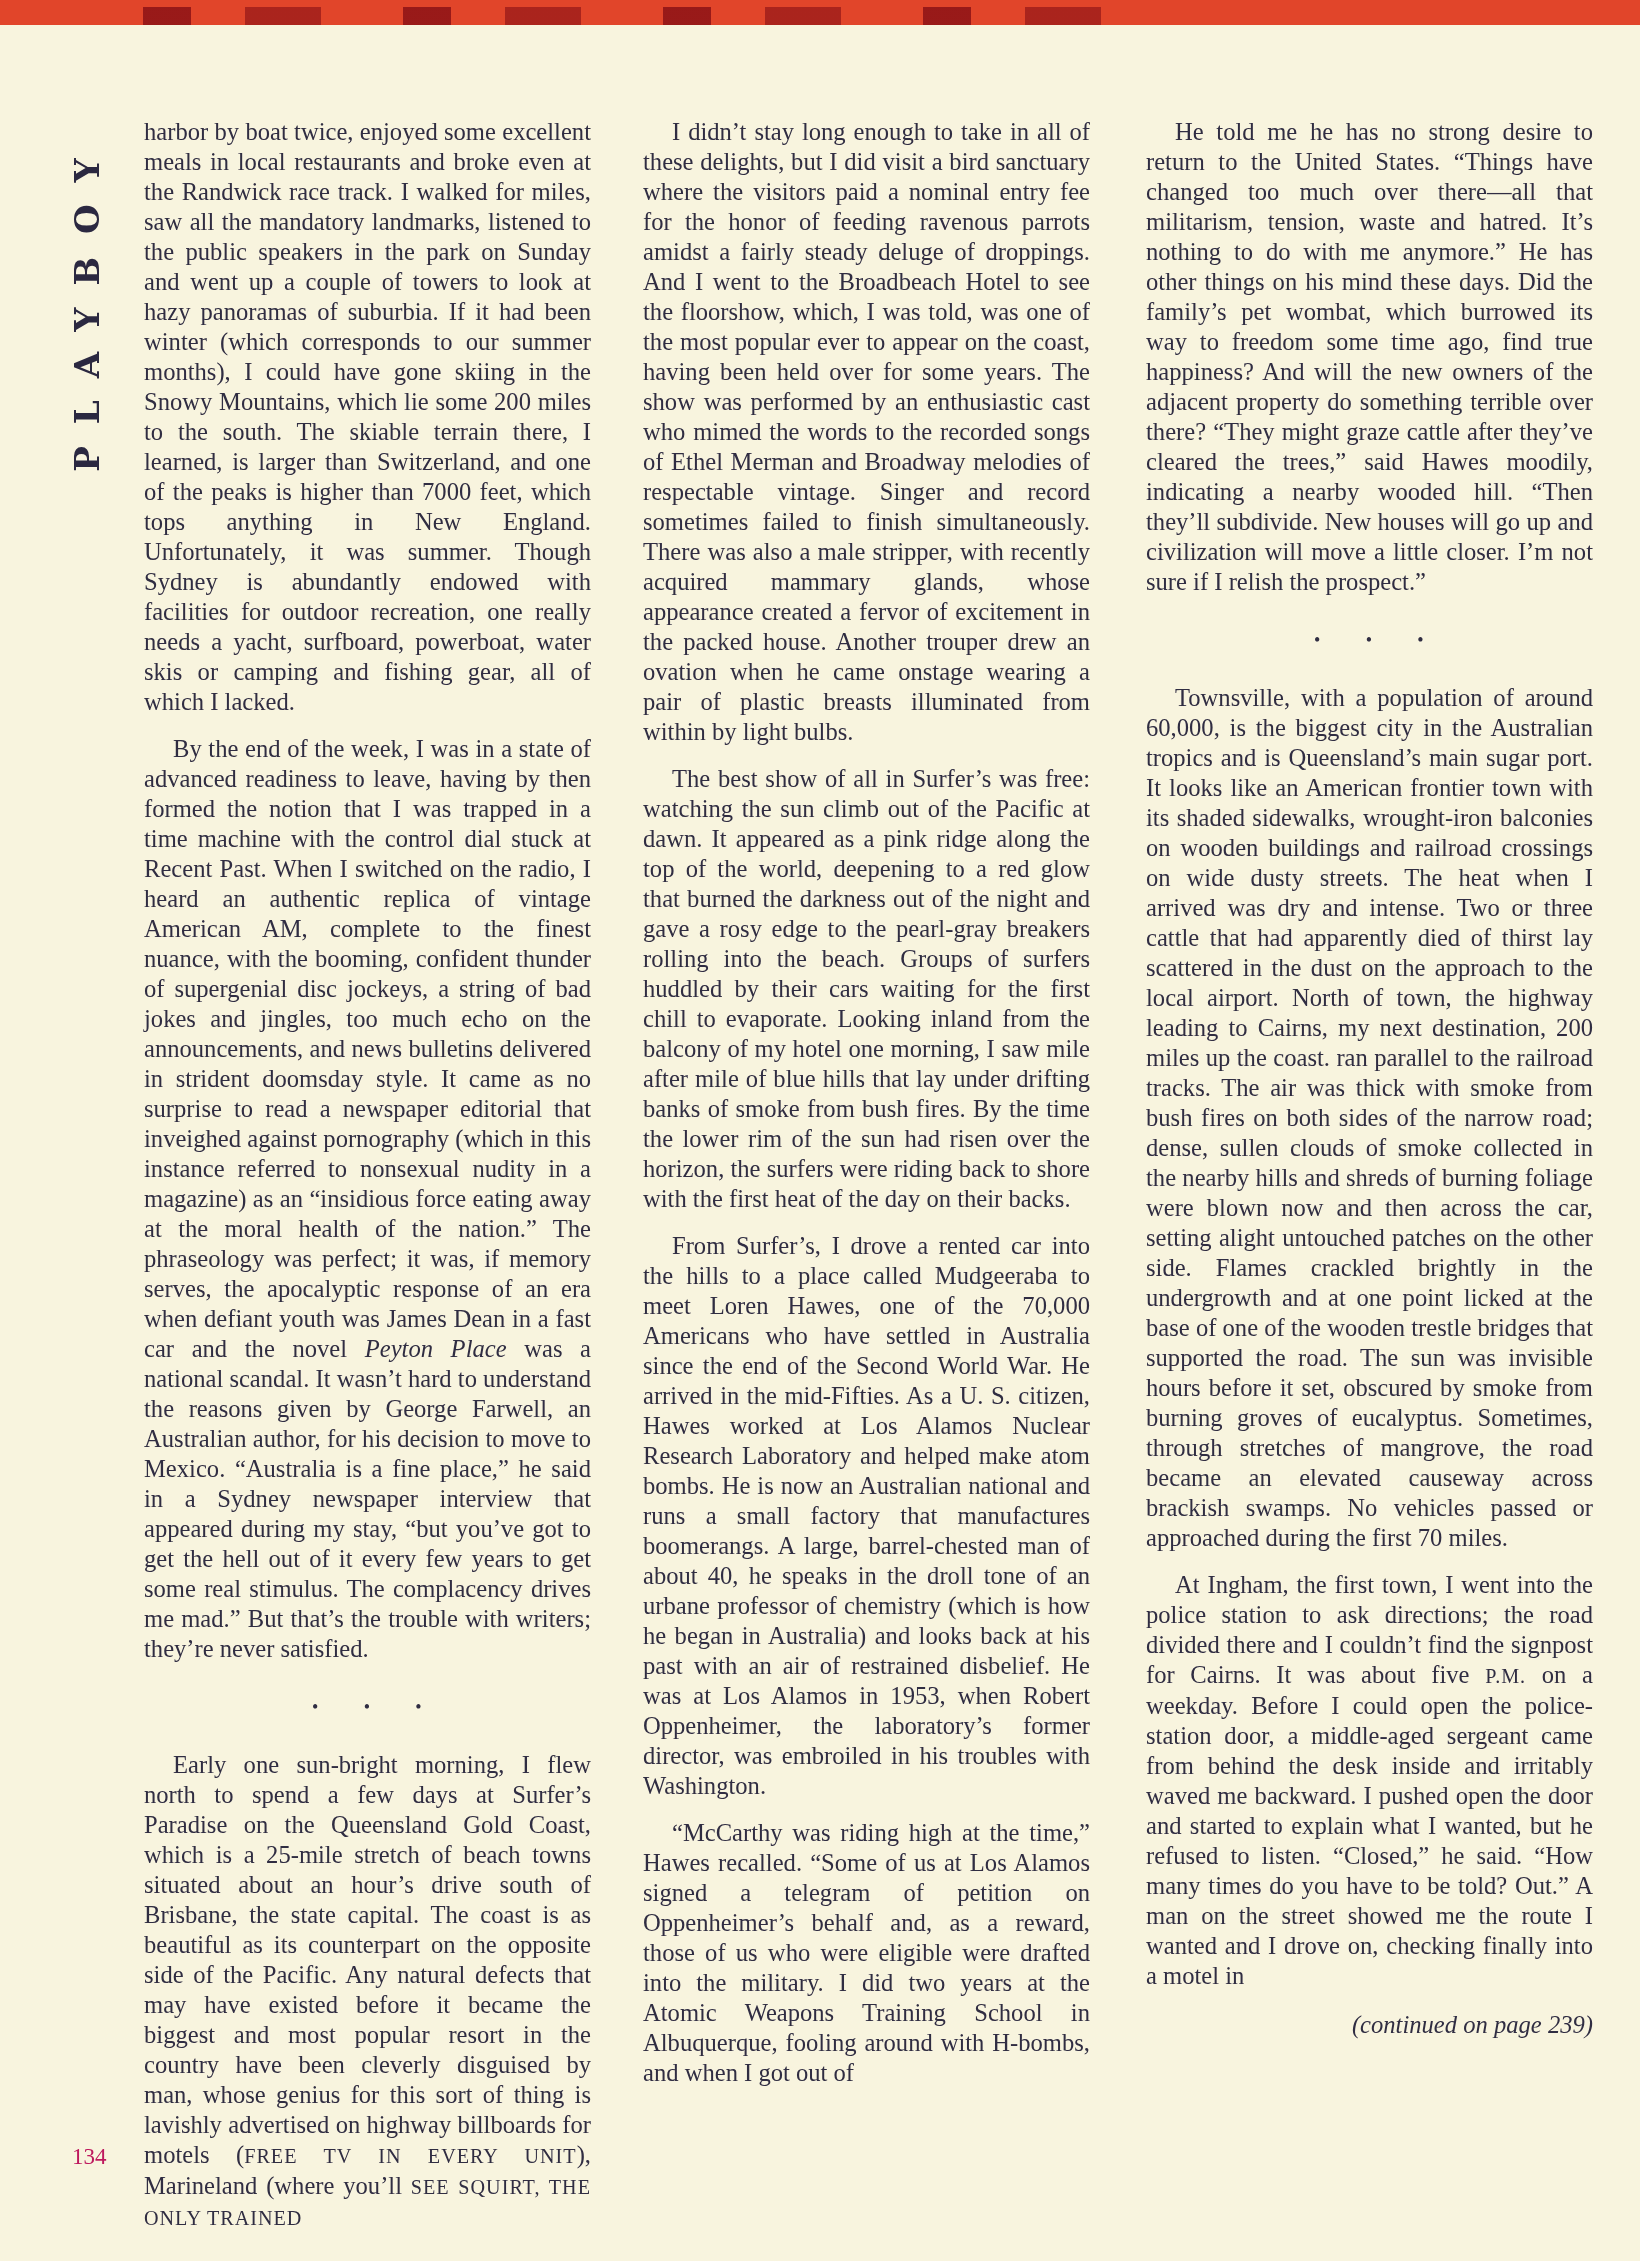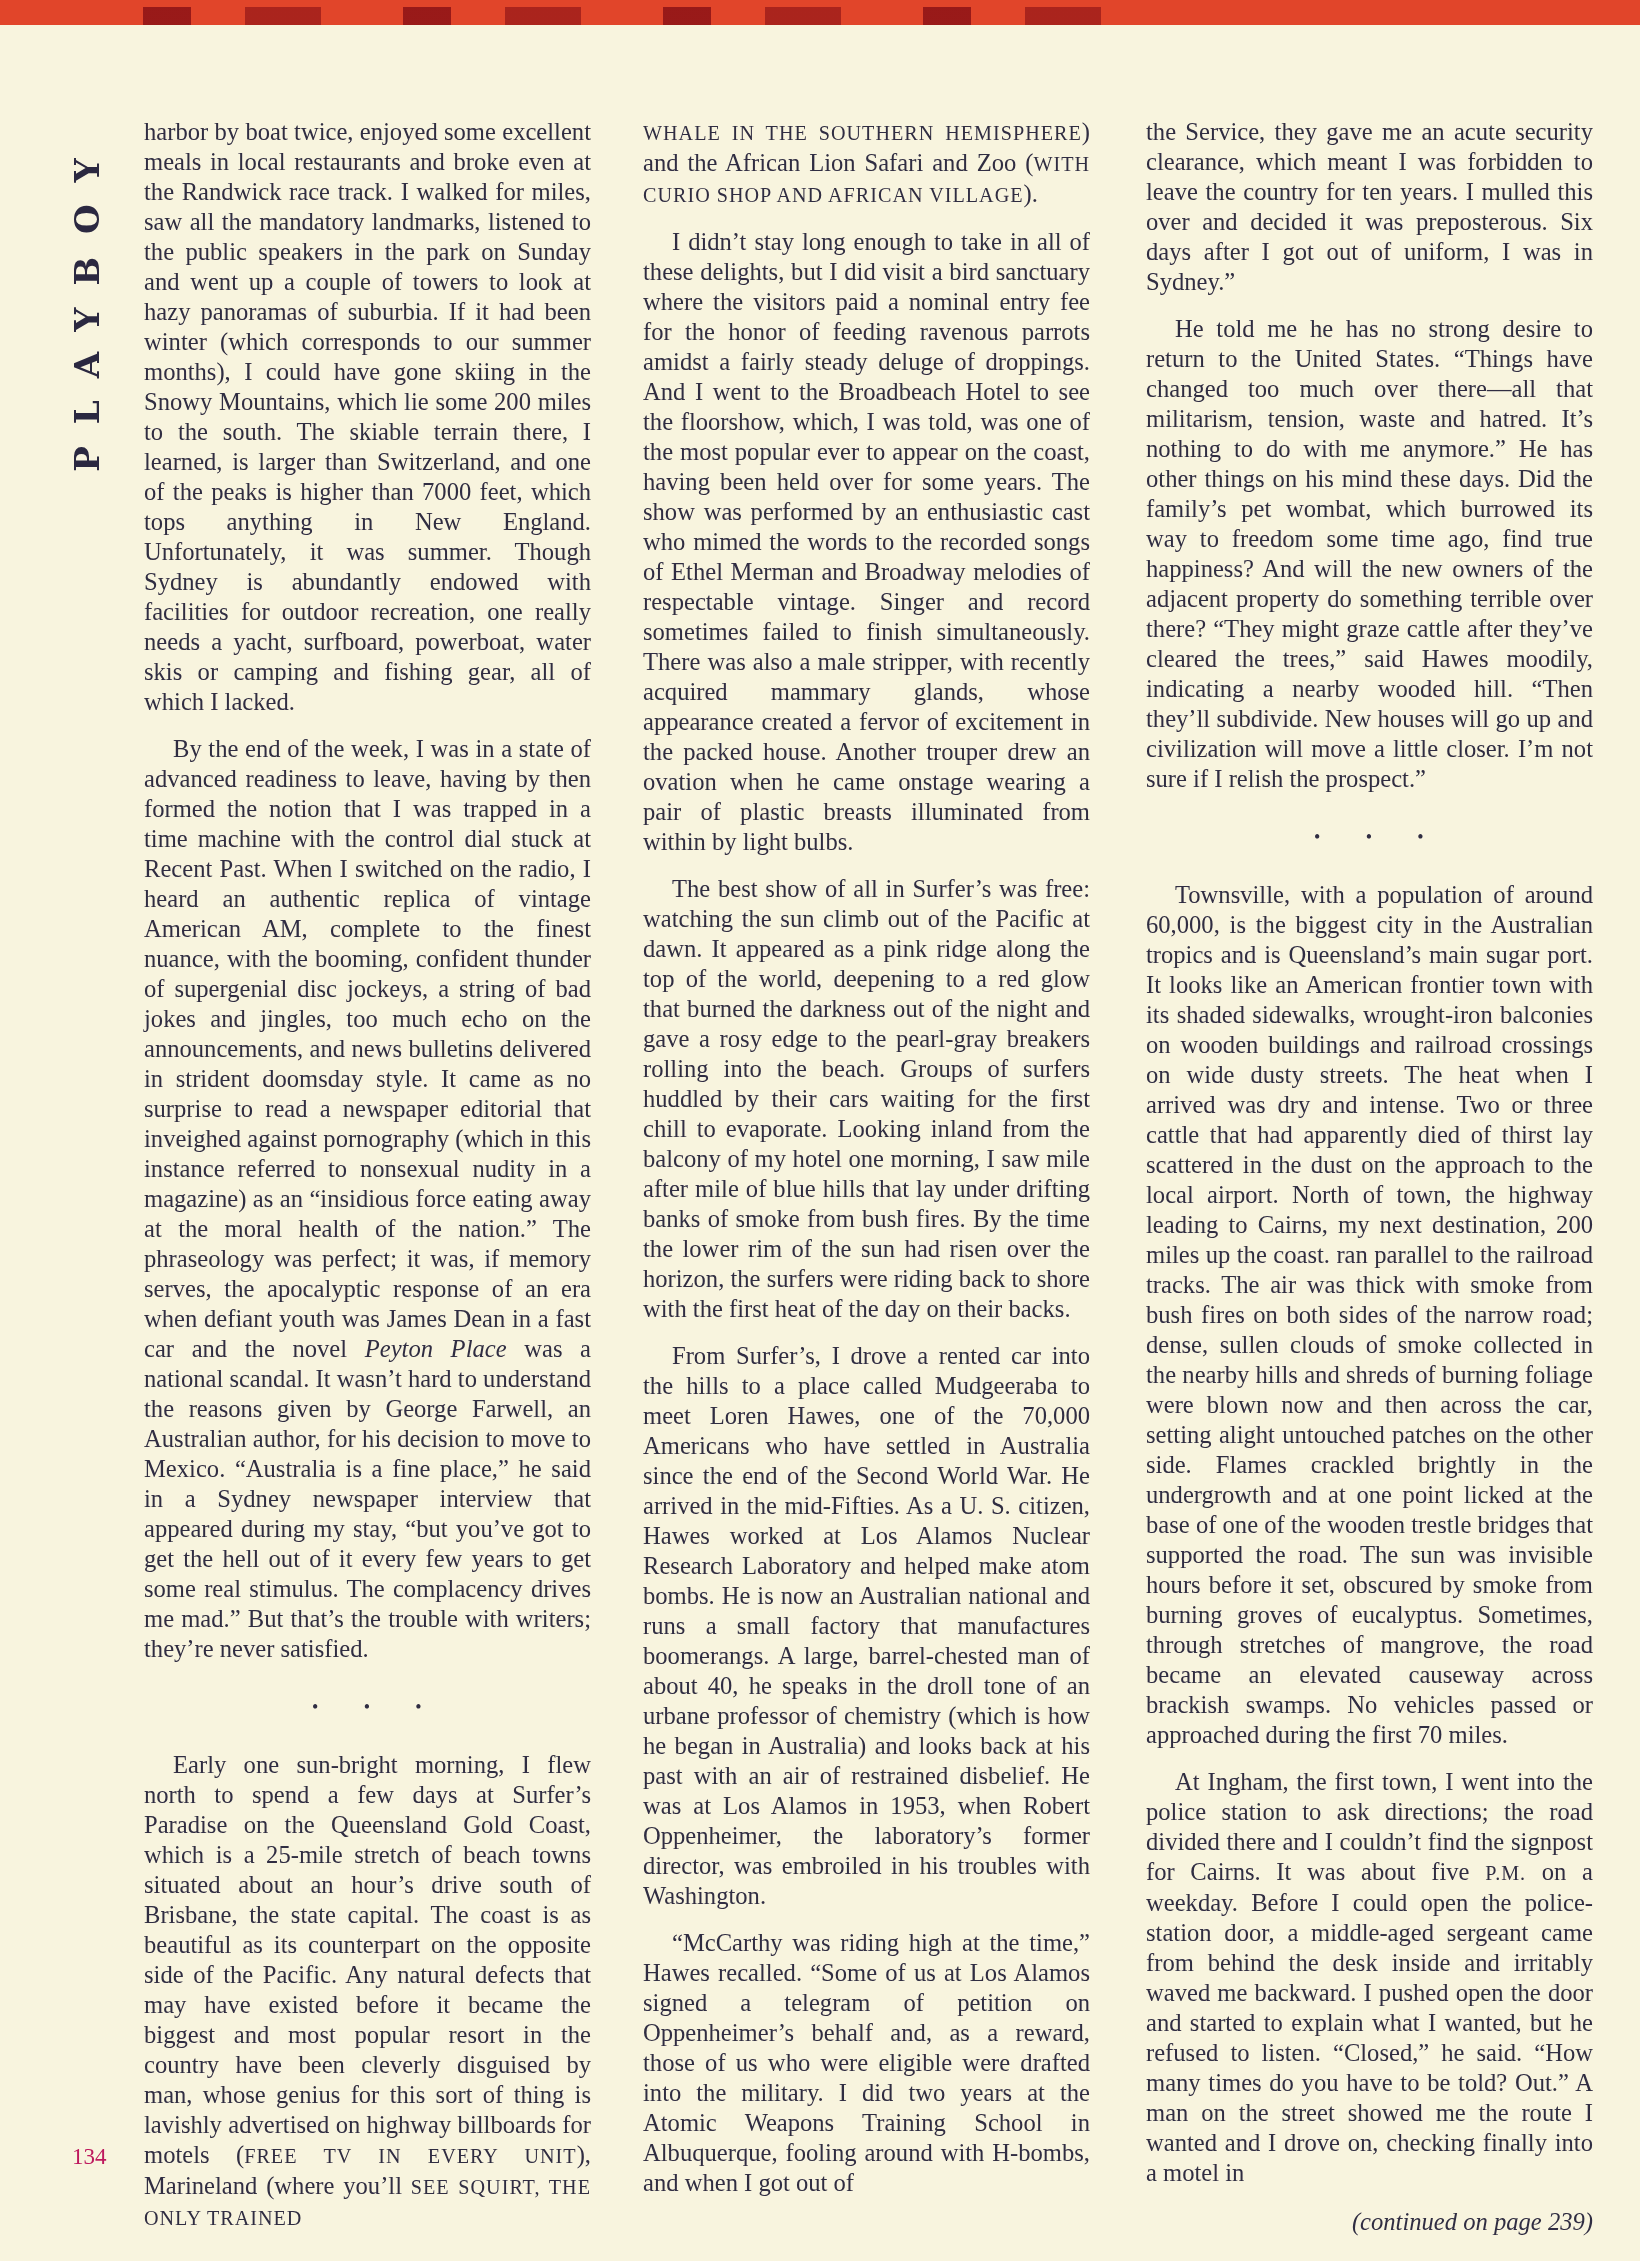--- a/index.html
+++ b/index.html
@@ -69,28 +69,26 @@
     <div class="band-marks"></div>
   </div>
   <div class="spine">PLAYBOY</div>
   <div class="col" id="col-0" style="left:127px">
       <p class="body"><span>harbor by boat twice, enjoyed some excellent meals in local restaurants and broke even at the Randwick race track. I walked for miles, saw all the mandatory landmarks, listened to the public speakers in the park on Sunday and went up a couple of towers to look at hazy panoramas of suburbia. If it had been winter (which corresponds to our summer months), I could have gone skiing in the Snowy Mountains, which lie some 200 miles to the south. The skiable terrain there, I learned, is larger than Switzerland, and one of the peaks is higher than 7000 feet, which tops anything in New England. Unfortunately, it was summer. Though Sydney is abundantly endowed with facilities for outdoor recreation, one really needs a yacht, surfboard, powerboat, water skis or camping and fishing gear, all of which I lacked.</span></p>
       <p class="body ind"><span>By the end of the week, I was in a state of advanced readiness to leave, having by then formed the notion that I was trapped in a time machine with the control dial stuck at Recent Past. When I switched on the radio, I heard an authentic replica of vintage American AM, complete to the finest nuance, with the booming, confident thunder of supergenial disc jockeys, a string of bad jokes and jingles, too much echo on the announcements, and news bulletins delivered in strident doomsday style. It came as no surprise to read a newspaper editorial that inveighed against pornography (which in this instance referred to nonsexual nudity in a magazine) as an “insidious force eating away at the moral health of the nation.” The phraseology was perfect; it was, if memory serves, the apocalyptic response of an era when defiant youth was James Dean in a fast car and the novel </span><span class="i">Peyton Place</span><span> was a national scandal. It wasn’t hard to understand the reasons given by George Farwell, an Australian author, for his decision to move to Mexico. “Australia is a fine place,” he said in a Sydney newspaper interview that appeared during my stay, “but you’ve got to get the hell out of it every few years to get some real stimulus. The complacency drives me mad.” But that’s the trouble with writers; they’re never satisfied.</span></p>
       <p class="sep">•  •  •</p>
       <p class="body ind"><span>Early one sun-bright morning, I flew north to spend a few days at Surfer’s Paradise on the Queensland Gold Coast, which is a 25-mile stretch of beach towns situated about an hour’s drive south of Brisbane, the state capital. The coast is as beautiful as its counterpart on the opposite side of the Pacific. Any natural defects that may have existed before it became the biggest and most popular resort in the country have been cleverly disguised by man, whose genius for this sort of thing is lavishly advertised on highway billboards for motels (</span><span class="sc">FREE TV IN EVERY UNIT</span><span>), Marineland (where you’ll </span><span class="sc">SEE SQUIRT, THE ONLY TRAINED</span></p>
     </div>
   <div class="col" id="col-1" style="left:626px">
-      <p class="body"><span class="sc">WHALE IN THE SOUTHERN HEMISPHERE</span><span>) and the African Lion Safari and Zoo (</span><span class="sc">WITH CURIO SHOP AND AFRICAN VILLAGE</span><span>).</span></p>
       <p class="body ind"><span>I didn’t stay long enough to take in all of these delights, but I did visit a bird sanctuary where the visitors paid a nominal entry fee for the honor of feeding ravenous parrots amidst a fairly steady deluge of droppings. And I went to the Broadbeach Hotel to see the floorshow, which, I was told, was one of the most popular ever to appear on the coast, having been held over for some years. The show was performed by an enthusiastic cast who mimed the words to the recorded songs of Ethel Merman and Broadway melodies of respectable vintage. Singer and record sometimes failed to finish simultaneously. There was also a male stripper, with recently acquired mammary glands, whose appearance created a fervor of excitement in the packed house. Another trouper drew an ovation when he came onstage wearing a pair of plastic breasts illuminated from within by light bulbs.</span></p>
       <p class="body ind"><span>The best show of all in Surfer’s was free: watching the sun climb out of the Pacific at dawn. It appeared as a pink ridge along the top of the world, deepening to a red glow that burned the darkness out of the night and gave a rosy edge to the pearl-gray breakers rolling into the beach. Groups of surfers huddled by their cars waiting for the first chill to evaporate. Looking inland from the balcony of my hotel one morning, I saw mile after mile of blue hills that lay under drifting banks of smoke from bush fires. By the time the lower rim of the sun had risen over the horizon, the surfers were riding back to shore with the first heat of the day on their backs.</span></p>
       <p class="body ind"><span>From Surfer’s, I drove a rented car into the hills to a place called Mudgeeraba to meet Loren Hawes, one of the 70,000 Americans who have settled in Australia since the end of the Second World War. He arrived in the mid-Fifties. As a U. S. citizen, Hawes worked at Los Alamos Nuclear Research Laboratory and helped make atom bombs. He is now an Australian national and runs a small factory that manufactures boomerangs. A large, barrel-chested man of about 40, he speaks in the droll tone of an urbane professor of chemistry (which is how he began in Australia) and looks back at his past with an air of restrained disbelief. He was at Los Alamos in 1953, when Robert Oppenheimer, the laboratory’s former director, was embroiled in his troubles with Washington.</span></p>
       <p class="body ind"><span>“McCarthy was riding high at the time,” Hawes recalled. “Some of us at Los Alamos signed a telegram of petition on Oppenheimer’s behalf and, as a reward, those of us who were eligible were drafted into the military. I did two years at the Atomic Weapons Training School in Albuquerque, fooling around with H-bombs, and when I got out of</span></p>
     </div>
   <div class="col" id="col-2" style="left:1129px">
-      <p class="body"><span>the Service, they gave me an acute security clearance, which meant I was forbidden to leave the country for ten years. I mulled this over and decided it was preposterous. Six days after I got out of uniform, I was in Sydney.”</span></p>
       <p class="body ind"><span>He told me he has no strong desire to return to the United States. “Things have changed too much over there—all that militarism, tension, waste and hatred. It’s nothing to do with me anymore.” He has other things on his mind these days. Did the family’s pet wombat, which burrowed its way to freedom some time ago, find true happiness? And will the new owners of the adjacent property do something terrible over there? “They might graze cattle after they’ve cleared the trees,” said Hawes moodily, indicating a nearby wooded hill. “Then they’ll subdivide. New houses will go up and civilization will move a little closer. I’m not sure if I relish the prospect.”</span></p>
       <p class="sep">•  •  •</p>
       <p class="body ind"><span>Townsville, with a population of around 60,000, is the biggest city in the Australian tropics and is Queensland’s main sugar port. It looks like an American frontier town with its shaded sidewalks, wrought-iron balconies on wooden buildings and railroad crossings on wide dusty streets. The heat when I arrived was dry and intense. Two or three cattle that had apparently died of thirst lay scattered in the dust on the approach to the local airport. North of town, the highway leading to Cairns, my next destination, 200 miles up the coast. ran parallel to the railroad tracks. The air was thick with smoke from bush fires on both sides of the narrow road; dense, sullen clouds of smoke collected in the nearby hills and shreds of burning foliage were blown now and then across the car, setting alight untouched patches on the other side. Flames crackled brightly in the undergrowth and at one point licked at the base of one of the wooden trestle bridges that supported the road. The sun was invisible hours before it set, obscured by smoke from burning groves of eucalyptus. Sometimes, through stretches of mangrove, the road became an elevated causeway across brackish swamps. No vehicles passed or approached during the first 70 miles.</span></p>
       <p class="body ind"><span>At Ingham, the first town, I went into the police station to ask directions; the road divided there and I couldn’t find the signpost for Cairns. It was about five </span><span class="sc">P.M.</span><span> on a weekday. Before I could open the police-station door, a middle-aged sergeant came from behind the desk inside and irritably waved me backward. I pushed open the door and started to explain what I wanted, but he refused to listen. “Closed,” he said. “How many times do you have to be told? Out.” A man on the street showed me the route I wanted and I drove on, checking finally into a motel in</span></p>
       <p class="continued"><span class="i">(continued on page 239)</span></p>
     </div>
   <div class="page-number">134</div>
 </div>
 
 

